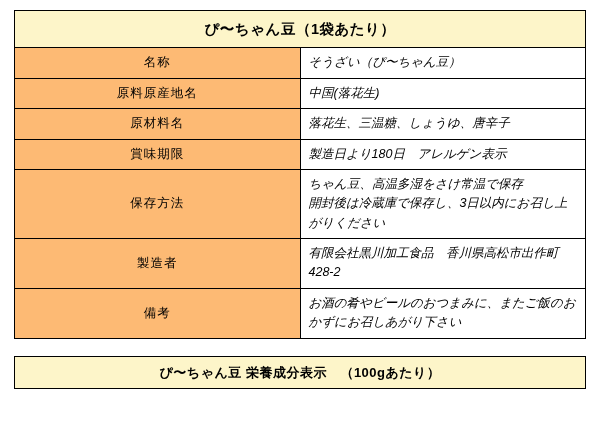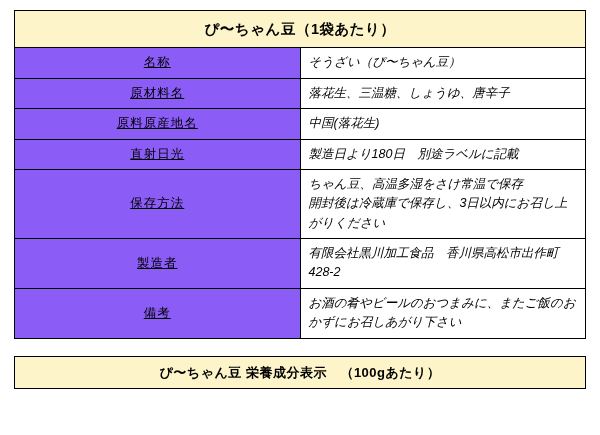--- a/index.html
+++ b/index.html
@@ -44,26 +44,25 @@
   }
   .product-title {
     background: #fdf5c9;
     text-align: center;
     font-weight: bold !important;
     font-size: 14.5px !important;
     padding: 7px 4px !important;
     letter-spacing: 0.5px;
   }
   .label-cell {
-    background: #8b5cf6;
+    background: #fdba74;
     text-align: center;
     font-weight: bold;
     width: 108px;
     letter-spacing: 1px;
-    text-decoration: underline;
   }
   .value-cell {
     background: #ffffff;
     text-align: left;
     font-style: italic;
   }
   .value-cell .line {
     display: block;
   }
   .value-cell .line + .line {
@@ -105,39 +104,39 @@
       </tr>
 
       <tr>
         <td class="label-cell">名称</td>
         <td class="value-cell">
           <span class="line">そうざい（ぴ〜ちゃん豆）</span>
         </td>
       </tr>
 
       <tr>
+        <td class="label-cell">原料原産地名</td>
+        <td class="value-cell">
+          <span class="line">中国(落花生)</span>
+        </td>
+      </tr>
+
+      <tr>
         <td class="label-cell">原材料名</td>
         <td class="value-cell">
           <span class="line">落花生、三温糖、しょうゆ、唐辛子</span>
         </td>
       </tr>
 
-      <tr>
-        <td class="label-cell">原料原産地名</td>
-        <td class="value-cell">
-          <span class="line">中国(落花生)</span>
-        </td>
-      </tr>
-
 
 
       <tr>
-        <td class="label-cell">直射日光</td>
+        <td class="label-cell">賞味期限</td>
         <td class="value-cell">
-          <span class="line">製造日より180日　別途ラベルに記載</span>
+          <span class="line">製造日より180日　アレルゲン表示</span>
         </td>
       </tr>
 
       <tr>
         <td class="label-cell">保存方法</td>
         <td class="value-cell">
           <span class="line">ちゃん豆、高温多湿をさけ常温で保存</span>
           <span class="line">開封後は冷蔵庫で保存し、3日以内にお召し上がりください</span>
         </td>
       </tr>

